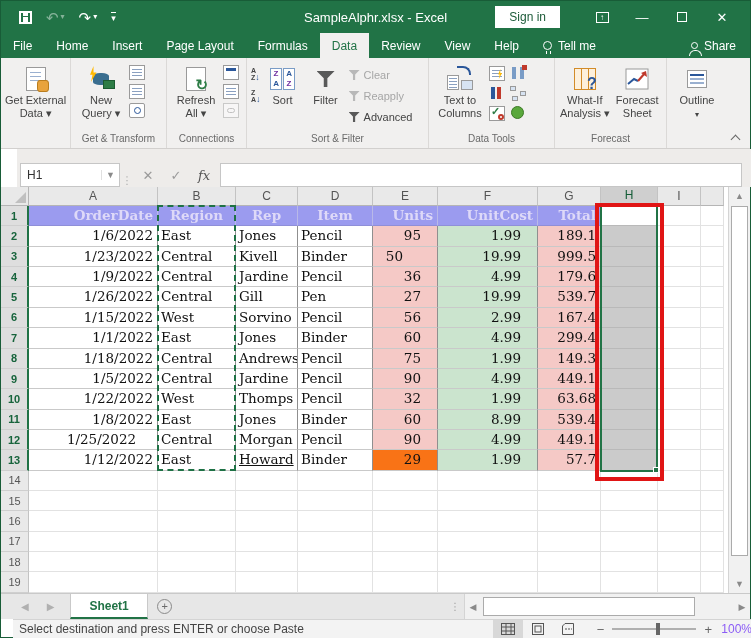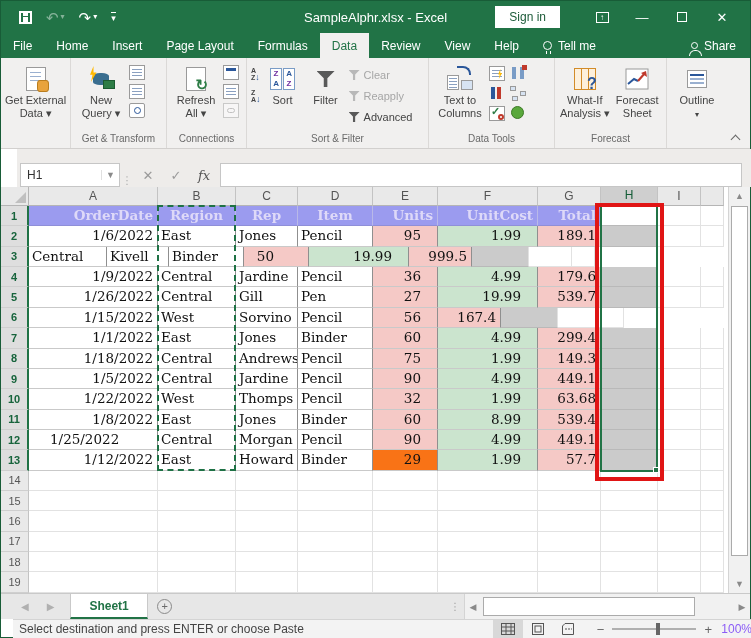--- a/index.html
+++ b/index.html
@@ -447,20 +447,21 @@
           <div class="cell tbl" style="width: 62px; text-align: left; padding: 0px 4px 0px 3px;">Jones</div>
           <div class="cell tbl" style="width: 75px; text-align: left; padding: 0px 4px 0px 3px;">Pencil</div>
           <div class="cell tbl" style="width: 65px; text-align: right; padding: 0px 16px 0px 2px; background: rgb(245, 201, 198);">95</div>
           <div class="cell tbl" style="width: 100px; text-align: right; padding: 0px 16px 0px 2px; background: rgb(203, 228, 206);">1.99</div>
           <div class="cell tbl" style="width: 63px; text-align: right; padding: 0px 4px 0px 3px; background: rgb(245, 201, 198);">189.1</div>
           <div class="cell" style="width: 57px; background: rgb(203, 203, 203); border-bottom: 1px solid rgb(185, 185, 185);"></div>
           <div class="cell" style="width: 43px;"></div>
           <div class="cell" style="width: 23px;"></div>
         </div>
         <div class="crow">
+          <div class="cell tbl" style="width: 129px; text-align: right; padding: 0px 4px 0px 3px;">1/23/2022</div>
           <div class="cell tbl" style="width: 78px; text-align: left; padding: 0px 4px 0px 3px;">Central</div>
           <div class="cell tbl" style="width: 62px; text-align: left; padding: 0px 4px 0px 3px;">Kivell</div>
           <div class="cell tbl" style="width: 75px; text-align: left; padding: 0px 4px 0px 3px;">Binder</div>
           <div class="cell tbl" style="width: 65px; text-align: right; padding: 0px 34px 0px 2px; background: rgb(245, 201, 198);">50</div>
           <div class="cell tbl" style="width: 100px; text-align: right; padding: 0px 16px 0px 2px; background: rgb(203, 228, 206);">19.99</div>
           <div class="cell tbl" style="width: 63px; text-align: right; padding: 0px 4px 0px 3px; background: rgb(245, 201, 198);">999.5</div>
           <div class="cell" style="width: 57px; background: rgb(203, 203, 203); border-bottom: 1px solid rgb(185, 185, 185);"></div>
           <div class="cell" style="width: 43px;"></div>
           <div class="cell" style="width: 23px;"></div>
         </div>
@@ -487,20 +488,21 @@
           <div class="cell" style="width: 57px; background: rgb(203, 203, 203); border-bottom: 1px solid rgb(185, 185, 185);"></div>
           <div class="cell" style="width: 43px;"></div>
           <div class="cell" style="width: 23px;"></div>
         </div>
         <div class="crow">
           <div class="cell tbl" style="width: 129px; text-align: right; padding: 0px 4px 0px 3px;">1/15/2022</div>
           <div class="cell tbl" style="width: 78px; text-align: left; padding: 0px 4px 0px 3px;">West</div>
           <div class="cell tbl" style="width: 62px; text-align: left; padding: 0px 4px 0px 3px;">Sorvino</div>
           <div class="cell tbl" style="width: 75px; text-align: left; padding: 0px 4px 0px 3px;">Pencil</div>
           <div class="cell tbl" style="width: 65px; text-align: right; padding: 0px 16px 0px 2px; background: rgb(245, 201, 198);">56</div>
+          <div class="cell tbl" style="width: 100px; text-align: right; padding: 0px 16px 0px 2px; background: rgb(203, 228, 206);">2.99</div>
           <div class="cell tbl" style="width: 63px; text-align: right; padding: 0px 4px 0px 3px; background: rgb(245, 201, 198);">167.4</div>
           <div class="cell" style="width: 57px; background: rgb(203, 203, 203); border-bottom: 1px solid rgb(185, 185, 185);"></div>
           <div class="cell" style="width: 43px;"></div>
           <div class="cell" style="width: 23px;"></div>
         </div>
         <div class="crow">
           <div class="cell tbl" style="width: 129px; text-align: right; padding: 0px 4px 0px 3px;">1/1/2022</div>
           <div class="cell tbl" style="width: 78px; text-align: left; padding: 0px 4px 0px 3px;">East</div>
           <div class="cell tbl" style="width: 62px; text-align: left; padding: 0px 4px 0px 3px;">Jones</div>
           <div class="cell tbl" style="width: 75px; text-align: left; padding: 0px 4px 0px 3px;">Binder</div>
@@ -553,35 +555,35 @@
           <div class="cell tbl" style="width: 62px; text-align: left; padding: 0px 4px 0px 3px;">Jones</div>
           <div class="cell tbl" style="width: 75px; text-align: left; padding: 0px 4px 0px 3px;">Binder</div>
           <div class="cell tbl" style="width: 65px; text-align: right; padding: 0px 16px 0px 2px; background: rgb(245, 201, 198);">60</div>
           <div class="cell tbl" style="width: 100px; text-align: right; padding: 0px 16px 0px 2px; background: rgb(203, 228, 206);">8.99</div>
           <div class="cell tbl" style="width: 63px; text-align: right; padding: 0px 4px 0px 3px; background: rgb(245, 201, 198);">539.4</div>
           <div class="cell" style="width: 57px; background: rgb(203, 203, 203); border-bottom: 1px solid rgb(185, 185, 185);"></div>
           <div class="cell" style="width: 43px;"></div>
           <div class="cell" style="width: 23px;"></div>
         </div>
         <div class="crow">
-          <div class="cell tbl" style="width: 129px; text-align: left; padding: 0px 4px 0px 21px;">1/25/2022</div>
+          <div class="cell tbl" style="width: 129px; text-align: center; padding: 0px 4px 0px 21px;">1/25/2022</div>
           <div class="cell tbl" style="width: 78px; text-align: left; padding: 0px 4px 0px 3px;">Central</div>
           <div class="cell tbl" style="width: 62px; text-align: left; padding: 0px 4px 0px 3px;">Morgan</div>
           <div class="cell tbl" style="width: 75px; text-align: left; padding: 0px 4px 0px 3px;">Pencil</div>
           <div class="cell tbl" style="width: 65px; text-align: right; padding: 0px 16px 0px 2px; background: rgb(245, 201, 198);">90</div>
           <div class="cell tbl" style="width: 100px; text-align: right; padding: 0px 16px 0px 2px; background: rgb(203, 228, 206);">4.99</div>
           <div class="cell tbl" style="width: 63px; text-align: right; padding: 0px 4px 0px 3px; background: rgb(245, 201, 198);">449.1</div>
           <div class="cell" style="width: 57px; background: rgb(203, 203, 203); border-bottom: 1px solid rgb(185, 185, 185);"></div>
           <div class="cell" style="width: 43px;"></div>
           <div class="cell" style="width: 23px;"></div>
         </div>
         <div class="crow">
           <div class="cell tbl" style="width: 129px; text-align: right; padding: 0px 4px 0px 3px;">1/12/2022</div>
           <div class="cell tbl" style="width: 78px; text-align: left; padding: 0px 4px 0px 3px;">East</div>
-          <div class="cell tbl" style="width: 62px; text-align: left; padding: 0px 4px 0px 3px;">Howard</div>
+          <div class="cell tbl" style="width: 62px; text-align: left; padding: 0px 4px 0px 3px; text-decoration: underline;">Howard</div>
           <div class="cell tbl" style="width: 75px; text-align: left; padding: 0px 4px 0px 3px;">Binder</div>
           <div class="cell tbl" style="width: 65px; text-align: right; padding: 0px 16px 0px 2px; background: #f97316;">29</div>
           <div class="cell tbl" style="width: 100px; text-align: right; padding: 0px 16px 0px 2px; background: rgb(203, 228, 206);">1.99</div>
           <div class="cell tbl" style="width: 63px; text-align: right; padding: 0px 4px 0px 3px; background: rgb(245, 201, 198);">57.7</div>
           <div class="cell" style="width: 57px; background: rgb(203, 203, 203); border-bottom: 1px solid rgb(185, 185, 185);"></div>
           <div class="cell" style="width: 43px;"></div>
           <div class="cell" style="width: 23px;"></div>
         </div>
         <div class="crow">
           <div class="cell" style="width: 129px;"></div>

